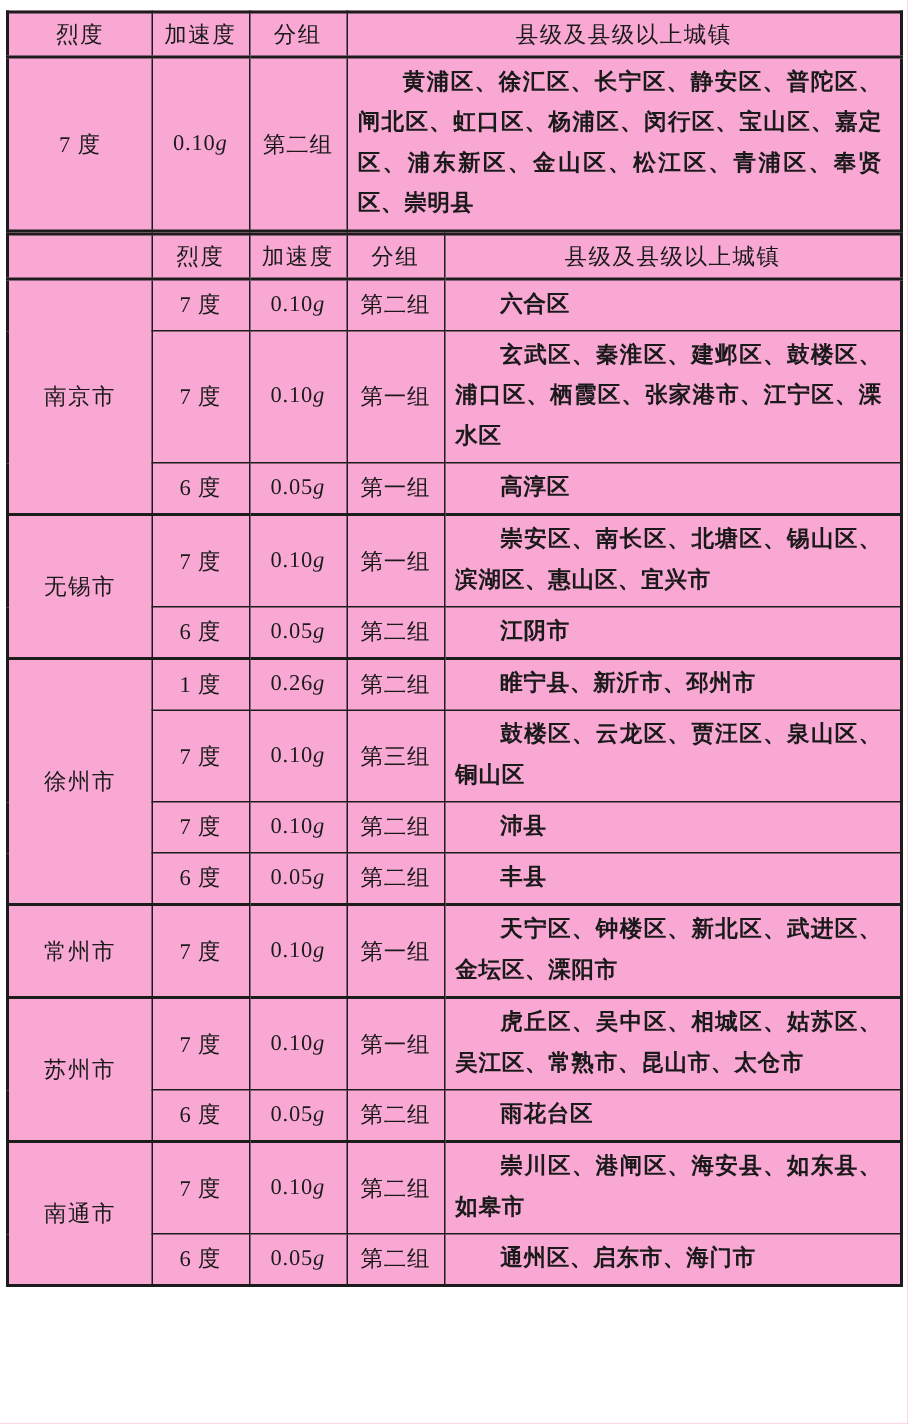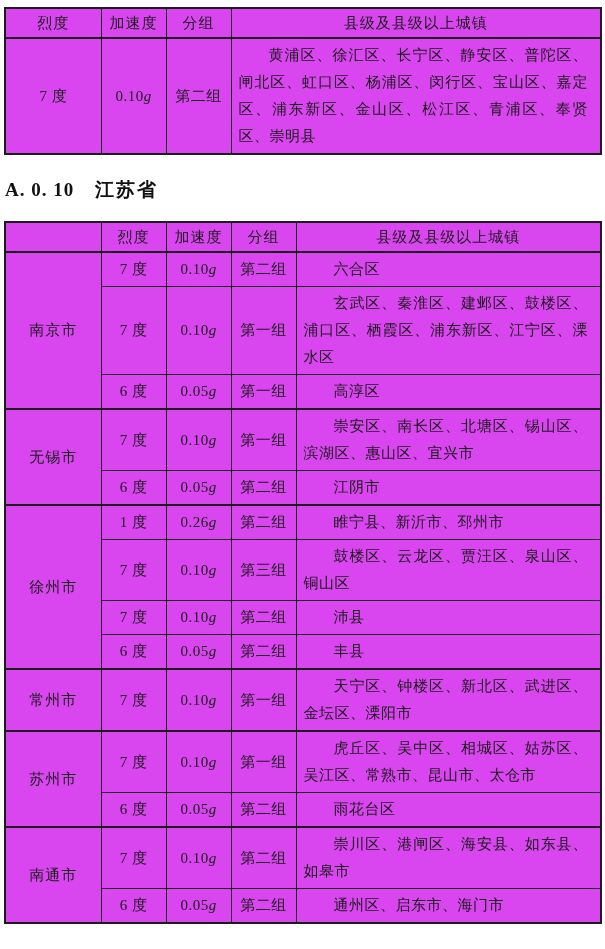--- a/index.html
+++ b/index.html
@@ -26,21 +26,21 @@
   .sec-jiangsu  h2.heading { margin-top: 23px; margin-bottom: 20px; }
   h2 .num { letter-spacing: 1px; margin-right: 16px; font-family: "Liberation Serif", serif; }
   h2 .ttl { letter-spacing: 2px; }
 
   
   table.t {
     border-collapse: collapse;
     table-layout: fixed;
     width: 596px;
     border: 2px solid #1c1c1c;
-    background: #d946ef;
+    background: #f9a8d4;
   }
   table.t th, table.t td {
     border: 1px solid #1c1c1c;
     font-size: 15px;
     font-weight: 400;
     vertical-align: middle;
     padding: 0;
   }
   table.t thead th {
     height: 30px;
@@ -51,20 +51,21 @@
   table.t td.c { text-align: center; padding: 2px 2px; letter-spacing: 0.5px; }
   table.t td.city { letter-spacing: 1px; }
   table.t td.regions {
     text-align: justify;
     text-justify: inter-character;
     text-indent: 2em;
     word-break: break-all;
     line-height: 27px;
     padding: 3px 12px 3px 7px;
     letter-spacing: 0.5px;
+    font-weight: bold;
   }
   table.t tr.group-start > td { border-top: 2px solid #1c1c1c; }
   table.t i { font-style: italic; }
 </style>
 </head>
 <body>
 
 <div class="page">
 
   <section class="sec-shanghai">
@@ -88,24 +89,20 @@
             <td class="c">7 度</td>
             <td class="c"><span>0.10</span><i>g</i></td>
             <td class="c">第二组</td>
             <td class="regions">黄浦区、徐汇区、长宁区、静安区、普陀区、闸北区、虹口区、杨浦区、闵行区、宝山区、嘉定区、浦东新区、金山区、松江区、青浦区、奉贤区、崇明县</td>
           </tr>
         </tbody>
       </table>
   </section>
 
   <section class="sec-jiangsu">
-    <h2 class="heading">
-      <span class="num">A. 0. 10</span>
-      <span class="ttl">江苏省</span>
-    </h2>
     <table class="t">
       <colgroup>
         <col style="width:96px">
           <col style="width:65px">
           <col style="width:65px">
           <col style="width:65px">
           <col style="width:305px">
       </colgroup>
     <thead>
           <tr>
@@ -121,21 +118,21 @@
             <td class="c city" rowspan="3">南京市</td>
             <td class="c">7 度</td>
             <td class="c"><span>0.10</span><i>g</i></td>
             <td class="c">第二组</td>
             <td class="regions">六合区</td>
           </tr>
           <tr>
             <td class="c">7 度</td>
             <td class="c"><span>0.10</span><i>g</i></td>
             <td class="c">第一组</td>
-            <td class="regions">玄武区、秦淮区、建邺区、鼓楼区、浦口区、栖霞区、浦东新区、江宁区、溧水区</td>
+            <td class="regions">玄武区、秦淮区、建邺区、鼓楼区、浦口区、栖霞区、张家港市、江宁区、溧水区</td>
           </tr>
           <tr>
             <td class="c">6 度</td>
             <td class="c"><span>0.05</span><i>g</i></td>
             <td class="c">第一组</td>
             <td class="regions">高淳区</td>
           </tr>
           <tr class="group-start">
             <td class="c city" rowspan="2">无锡市</td>
             <td class="c">7 度</td>

